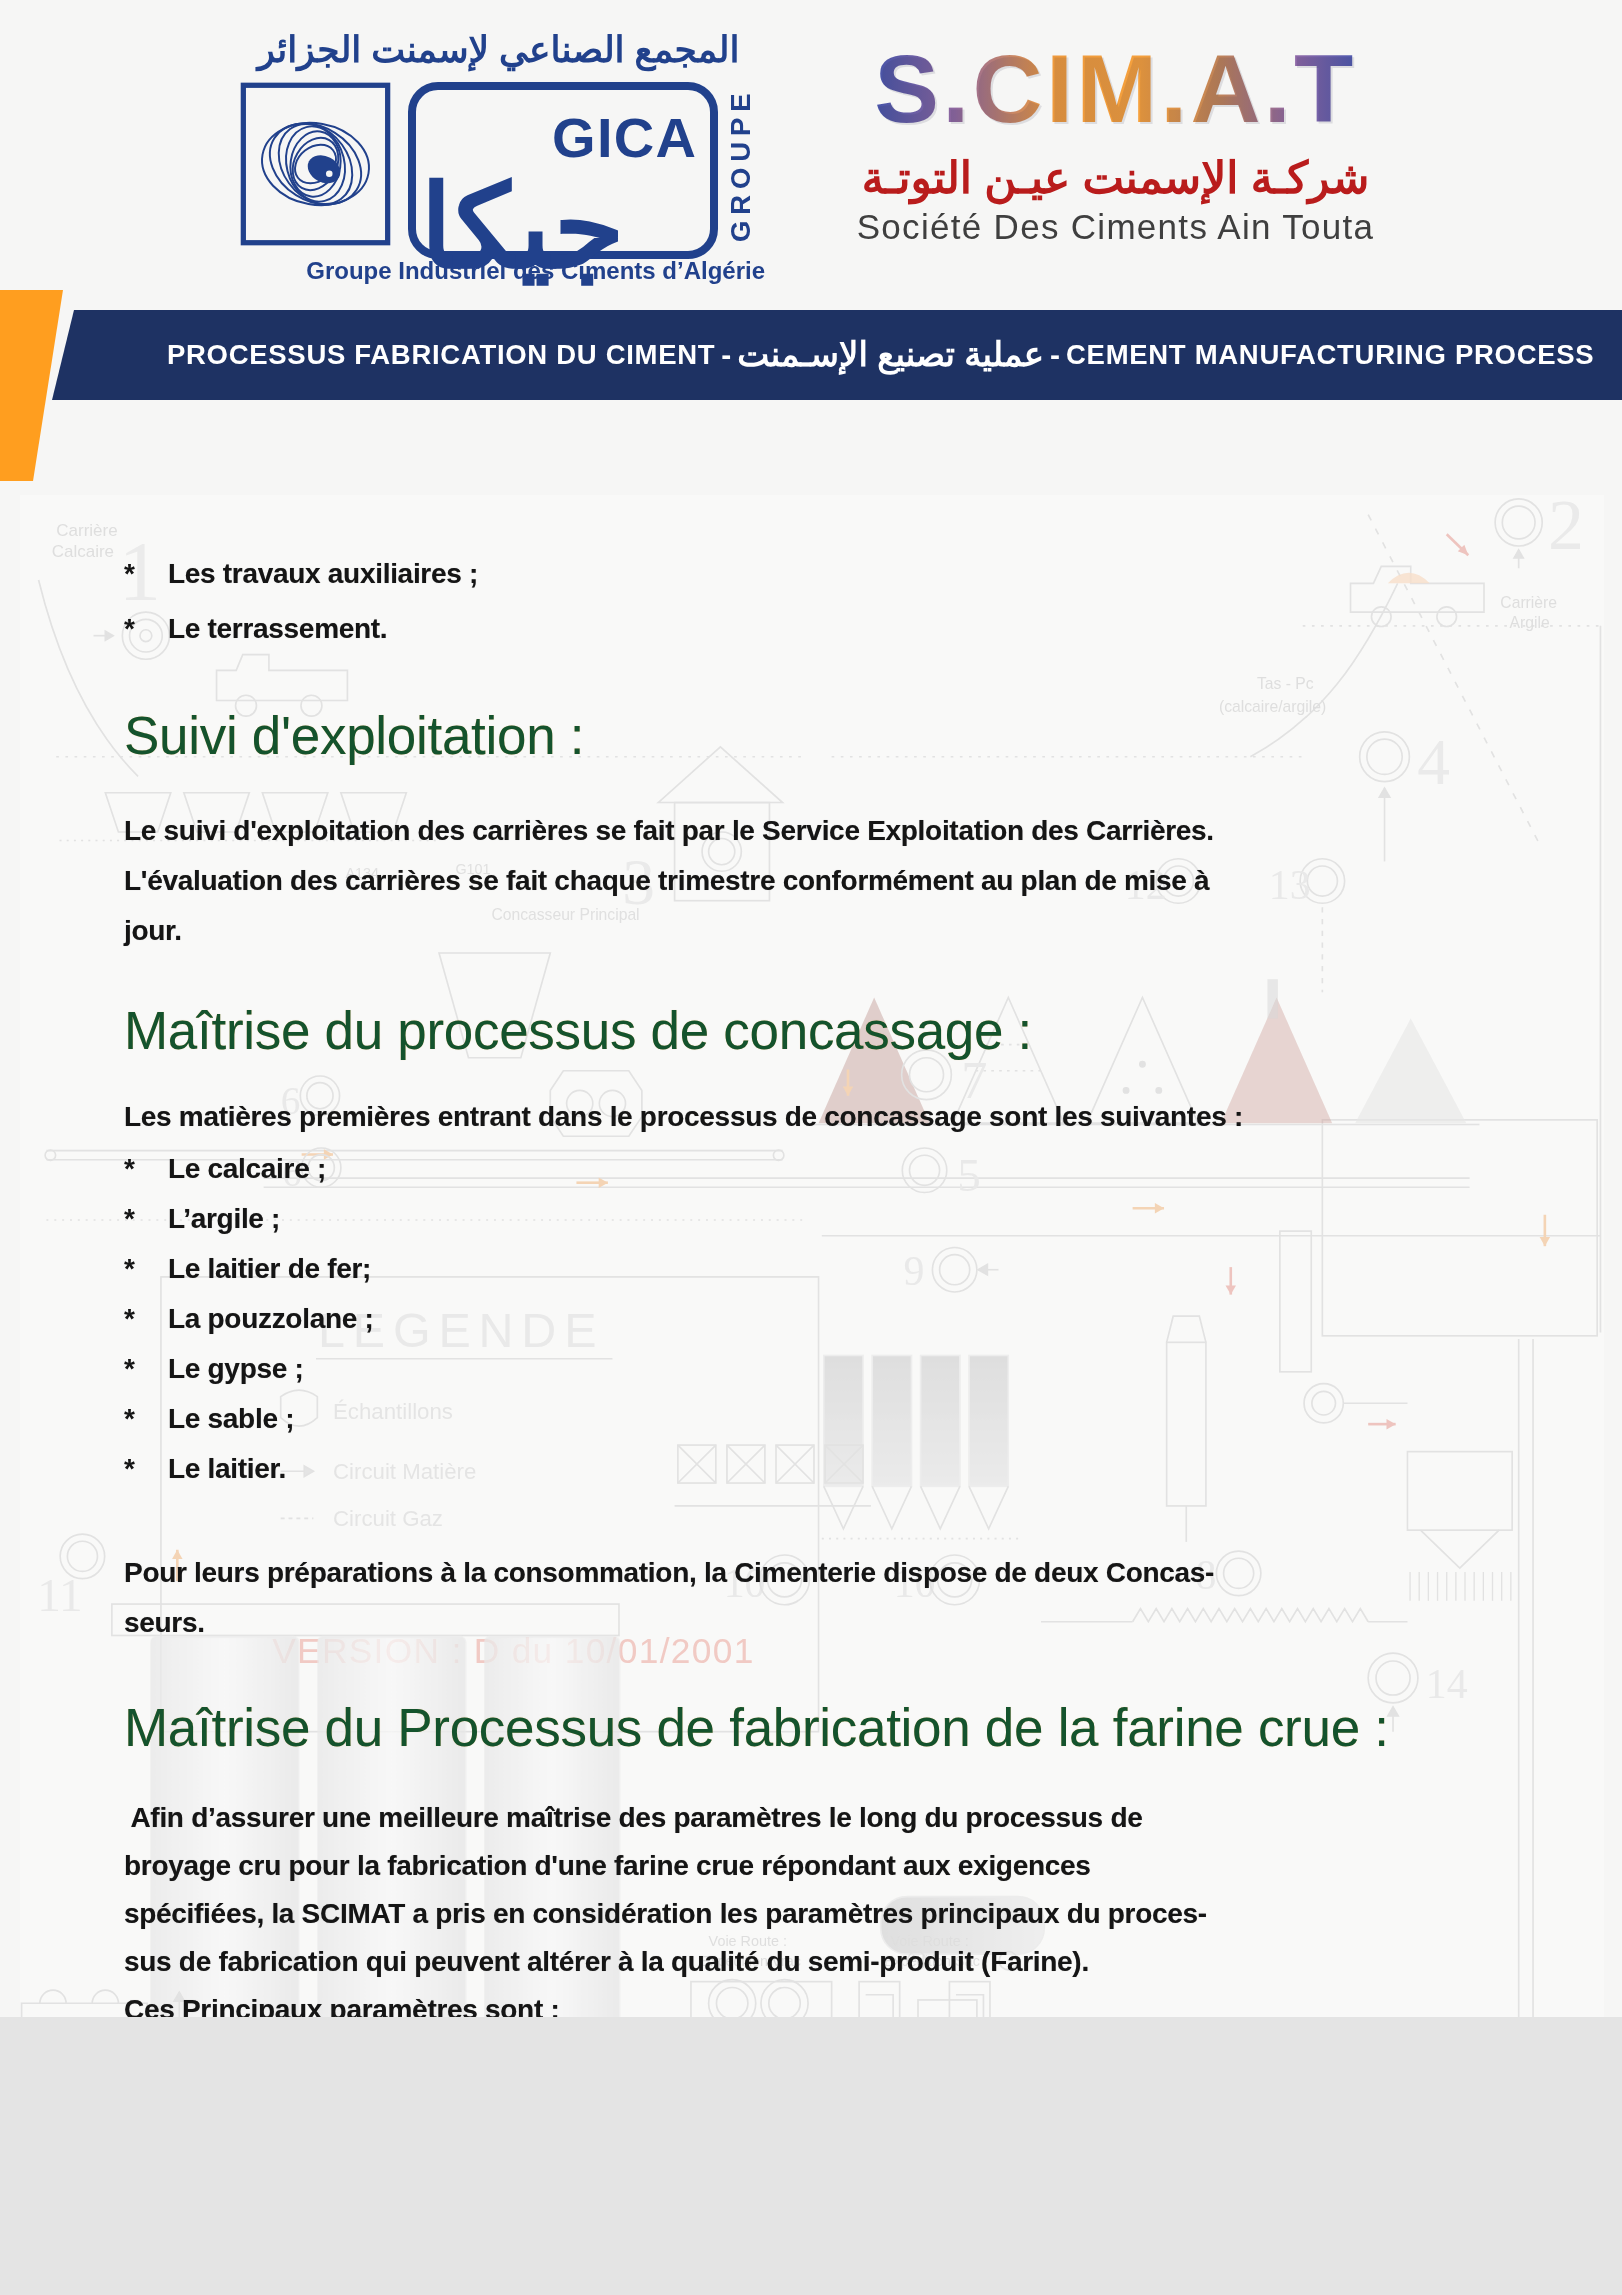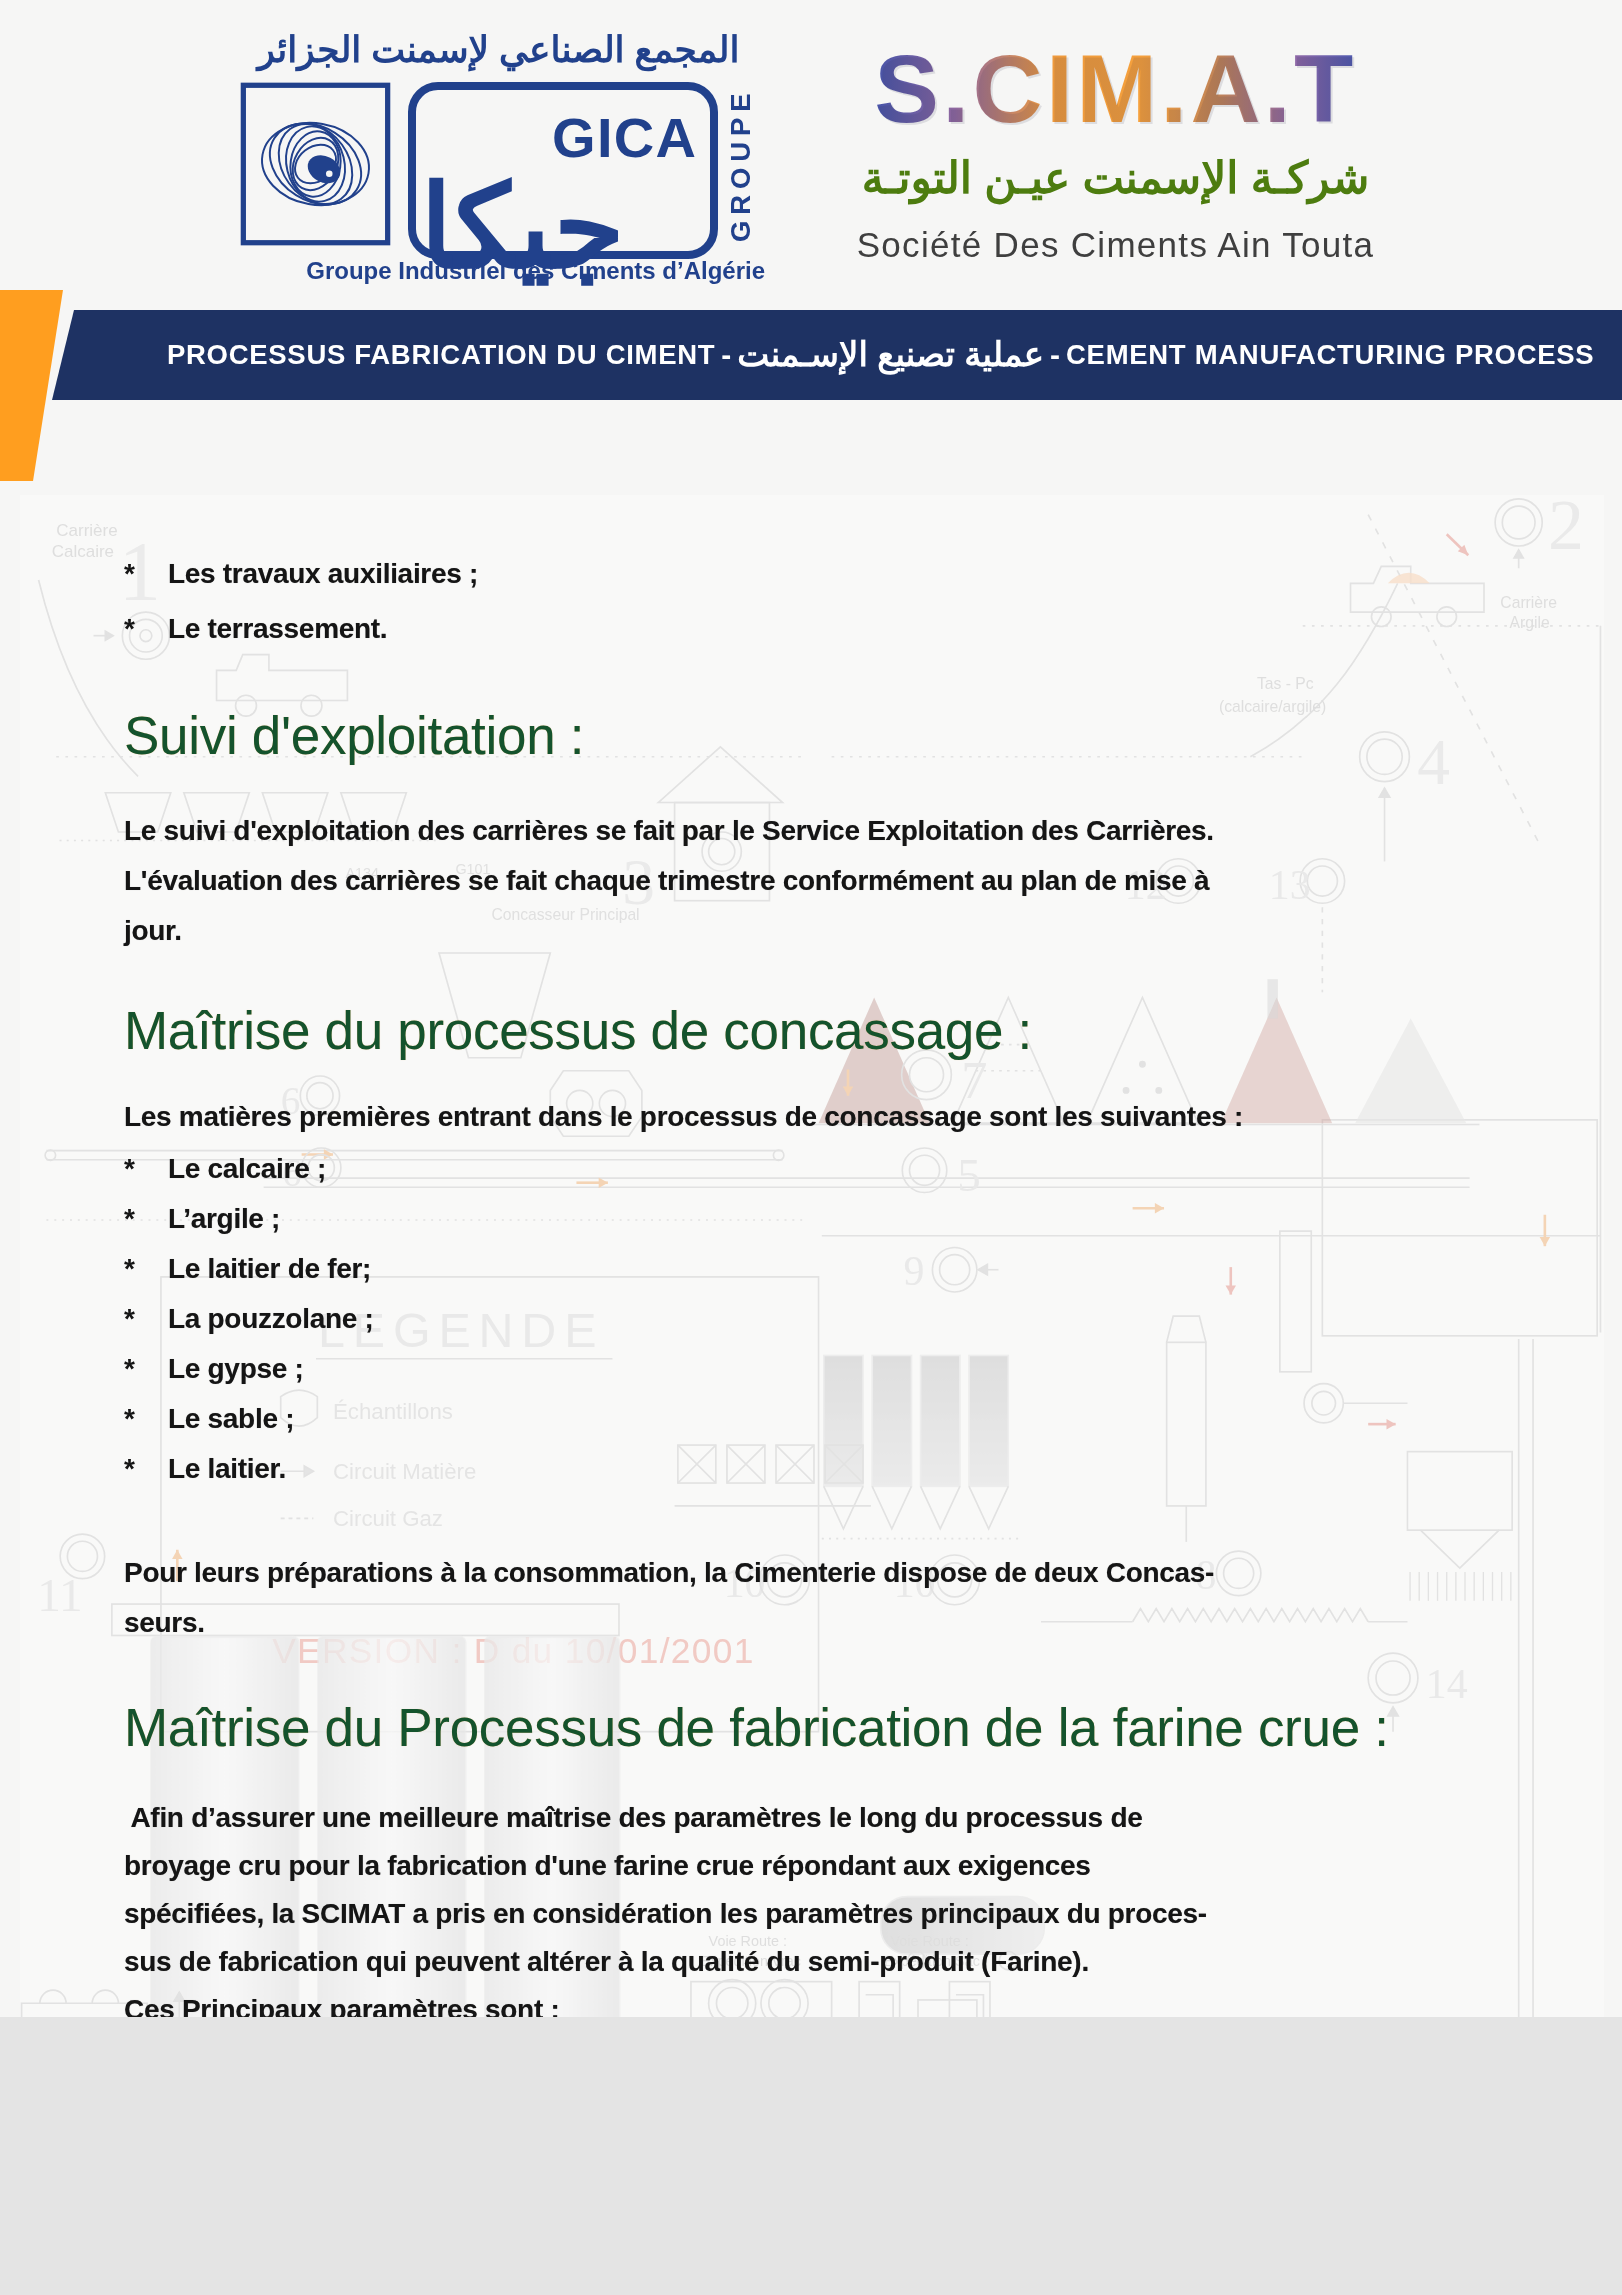--- a/index.html
+++ b/index.html
@@ -16,22 +16,22 @@
   .gica-box .latin{position:absolute;right:13px;top:14.4px;font-size:56px;font-weight:bold;
             color:#21418c;letter-spacing:1.3px;}
   .gica-groupe{writing-mode:vertical-rl;transform:rotate(180deg);font-size:27.5px;font-weight:bold;
             letter-spacing:5.9px;color:#21418c;margin-left:6.5px;align-self:center;height:161px;text-align:center;}
   .gica-caption{margin-top:10.5px;font-size:24px;font-weight:bold;color:#21418c;text-align:right;}
   .scimat{position:absolute;left:795px;top:36px;width:641px;text-align:center;}
   .scimat-word{font-size:97px;font-weight:bold;letter-spacing:3.3px;line-height:1.1;
        background:linear-gradient(90deg,#2b4aa6 0%,#4a55a8 13%,#8f68a0 25%,#ee9a3d 40%,#f5a03c 54%,#c08357 66%,#8e68a6 78%,#3d55b0 90%,#2b4aa6 100%);
        -webkit-background-clip:text;background-clip:text;color:transparent;
        text-shadow:2px 2px 0 rgba(40,40,70,0.12);}
-  .scimat-ar{margin-top:9.2px;font-size:44px;font-weight:600;color:#4d7c0f;direction:rtl;}
-  .scimat-fr{margin-top:22px;font-size:35px;font-weight:400;color:#3f3f3f;letter-spacing:1.3px;}
+  .scimat-ar{margin-top:9.2px;font-size:44px;font-weight:600;color:#b91c1c;direction:rtl;}
+  .scimat-fr{margin-top:4px;font-size:35px;font-weight:400;color:#3f3f3f;letter-spacing:1.3px;}
   
   .orange-shape{position:absolute;left:0;top:290px;width:65px;height:191px;background:#FF9E1F;
        clip-path:polygon(0 0,63px 0,33px 100%,0 100%);}
   .banner{position:absolute;left:0;top:310px;width:1623px;height:90px;background:#1E3263;
        clip-path:polygon(74px 0,100% 0,100% 100%,52px 100%);
        display:flex;align-items:center;padding-left:167px;box-sizing:border-box;gap:6px;color:#fff;}
   .banner .seg-lat{font-size:27.5px;font-weight:bold;letter-spacing:0.7px;}
   .banner .seg-ar{font-size:34px;font-weight:bold;direction:rtl;position:relative;top:-1.3px;}
   .banner .dash{font-size:30px;font-weight:bold;}
   

